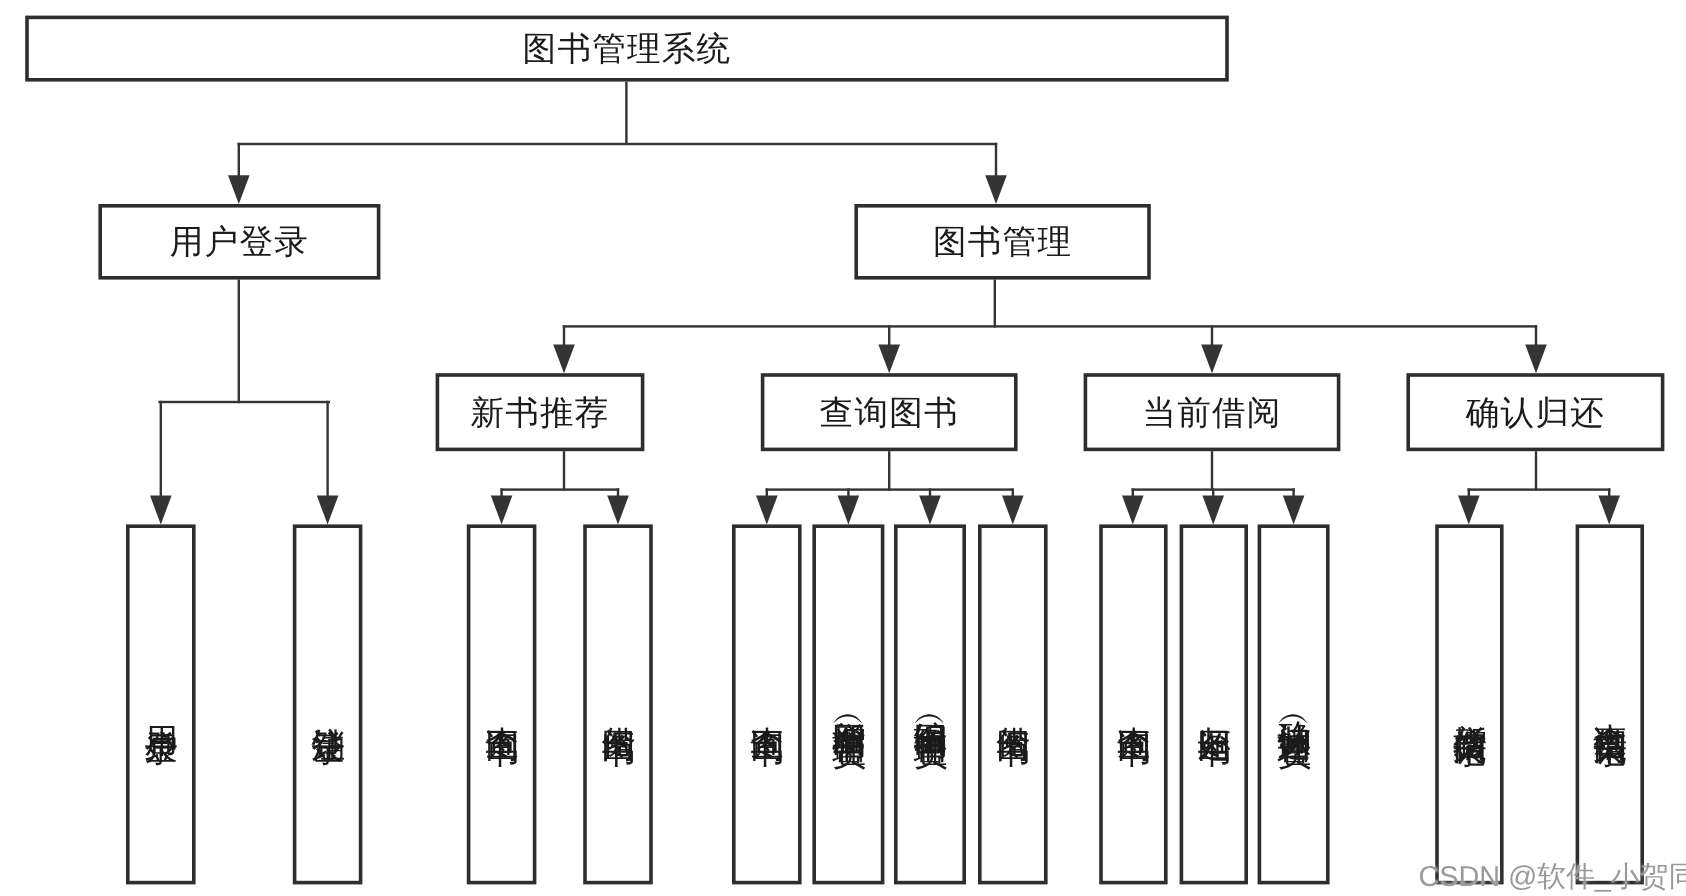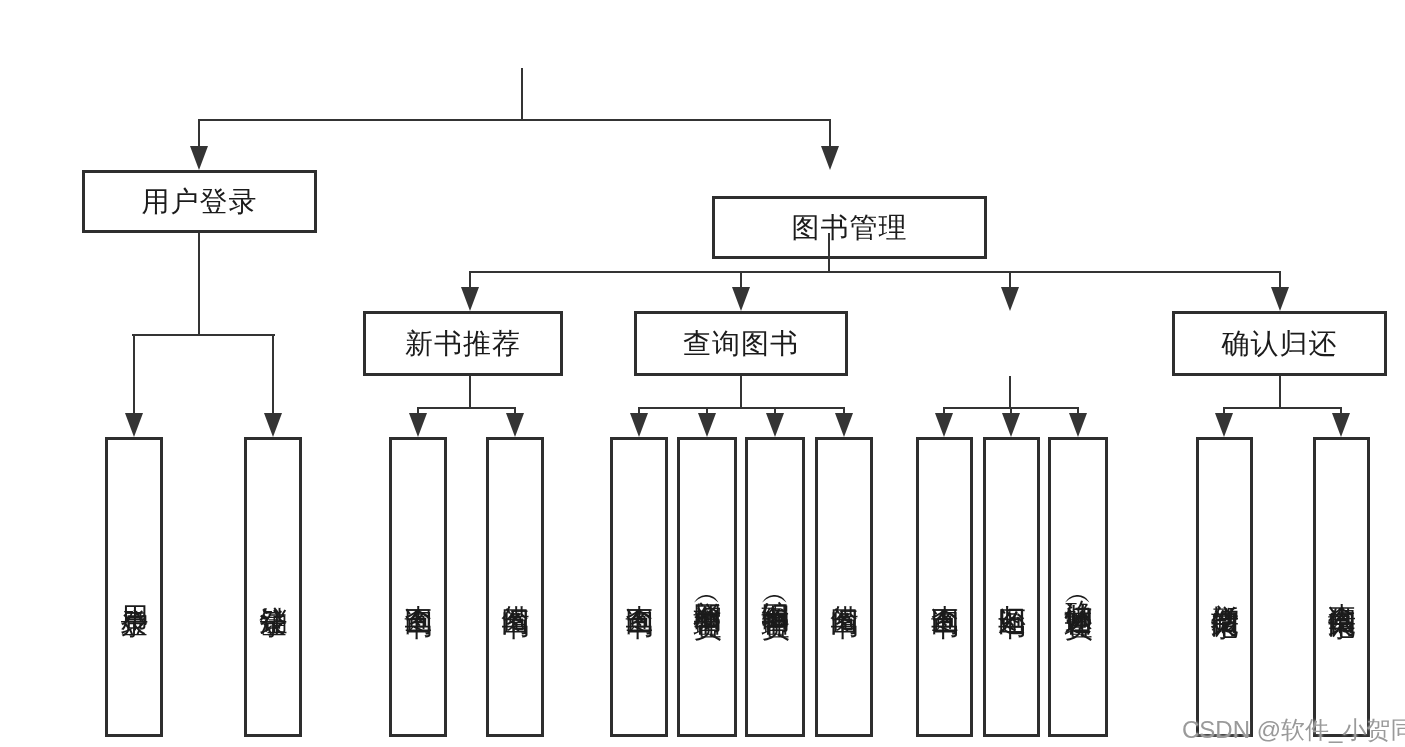--- a/index.html
+++ b/index.html
@@ -45,51 +45,53 @@
     color:#9a9a9a;
     white-space:nowrap;
     text-shadow:0 0 3px #ffffff;
   }
 </style>
 </head>
 <body>
 
 <div id="canvas">
 
+  <div class="box" style="left:21px;top:13px;width:1003px;height:55px;">图书管理系统</div>
 
   <div class="vl" style="left:521px;top:68px;height:52px;"></div>
   <div class="hl" style="left:198px;top:119px;width:633px;"></div>
   <div class="vl" style="left:198px;top:119px;height:29px;"></div>
   <div class="vl" style="left:829px;top:119px;height:29px;"></div>
   <div class="arrow" style="left:190px;top:146px;"></div>
   <div class="arrow" style="left:821px;top:146px;"></div>
 
   <div class="box" style="left:82px;top:170px;width:235px;height:63px;">用户登录</div>
-  <div class="box" style="left:712px;top:170px;width:275px;height:63px;margin-top:26px;">图书管理</div>
+  <div class="box" style="left:712px;top:170px;width:247px;height:63px;">图书管理</div>
 
   <div class="vl" style="left:198px;top:233px;height:103px;"></div>
   <div class="hl" style="left:132px;top:334px;width:143px;"></div>
   <div class="vl" style="left:133px;top:334px;height:81px;"></div>
   <div class="vl" style="left:272px;top:334px;height:81px;"></div>
   <div class="arrow" style="left:125px;top:413px;"></div>
   <div class="arrow" style="left:264px;top:413px;"></div>
 
   <div class="vl" style="left:828px;top:233px;height:40px;"></div>
   <div class="hl" style="left:469px;top:271px;width:812px;"></div>
   <div class="vl" style="left:469px;top:271px;height:18px;"></div>
   <div class="vl" style="left:740px;top:271px;height:18px;"></div>
   <div class="vl" style="left:1009px;top:271px;height:18px;"></div>
   <div class="vl" style="left:1279px;top:271px;height:18px;"></div>
   <div class="arrow" style="left:461px;top:287px;"></div>
   <div class="arrow" style="left:732px;top:287px;"></div>
   <div class="arrow" style="left:1001px;top:287px;"></div>
   <div class="arrow" style="left:1271px;top:287px;"></div>
 
-  <div class="box" style="left:363px;top:311px;width:200px;height:65px;">新书推荐</div>
+  <div class="box" style="left:363px;top:311px;width:174px;height:65px;">新书推荐</div>
   <div class="box" style="left:634px;top:311px;width:214px;height:65px;">查询图书</div>
+  <div class="box" style="left:903px;top:311px;width:214px;height:65px;">当前借阅</div>
   <div class="box" style="left:1172px;top:311px;width:215px;height:65px;">确认归还</div>
 
   <div class="vl" style="left:469px;top:376px;height:33px;"></div>
   <div class="hl" style="left:417px;top:407px;width:99px;"></div>
   <div class="vl" style="left:417px;top:407px;height:8px;"></div>
   <div class="vl" style="left:514px;top:407px;height:8px;"></div>
   <div class="arrow" style="left:409px;top:413px;"></div>
   <div class="arrow" style="left:506px;top:413px;"></div>
 
   <div class="vl" style="left:740px;top:376px;height:33px;"></div>

